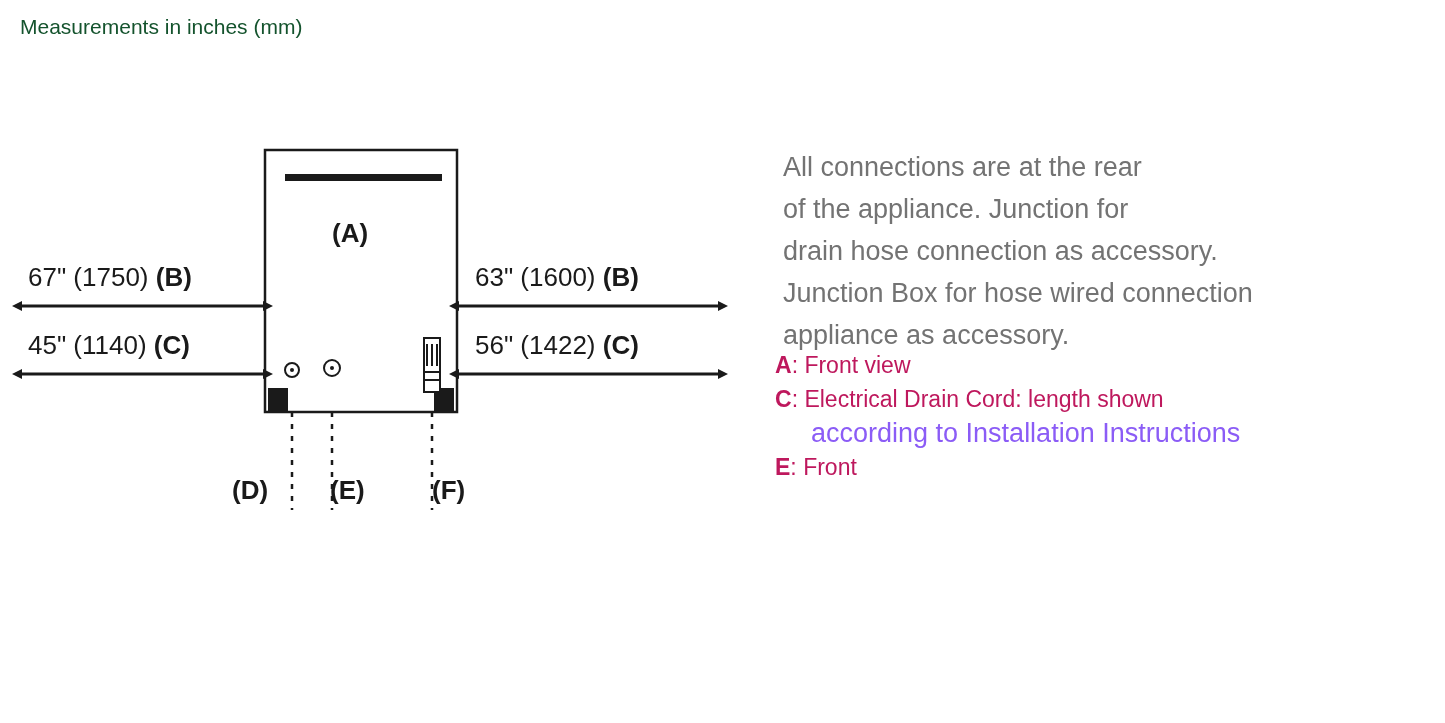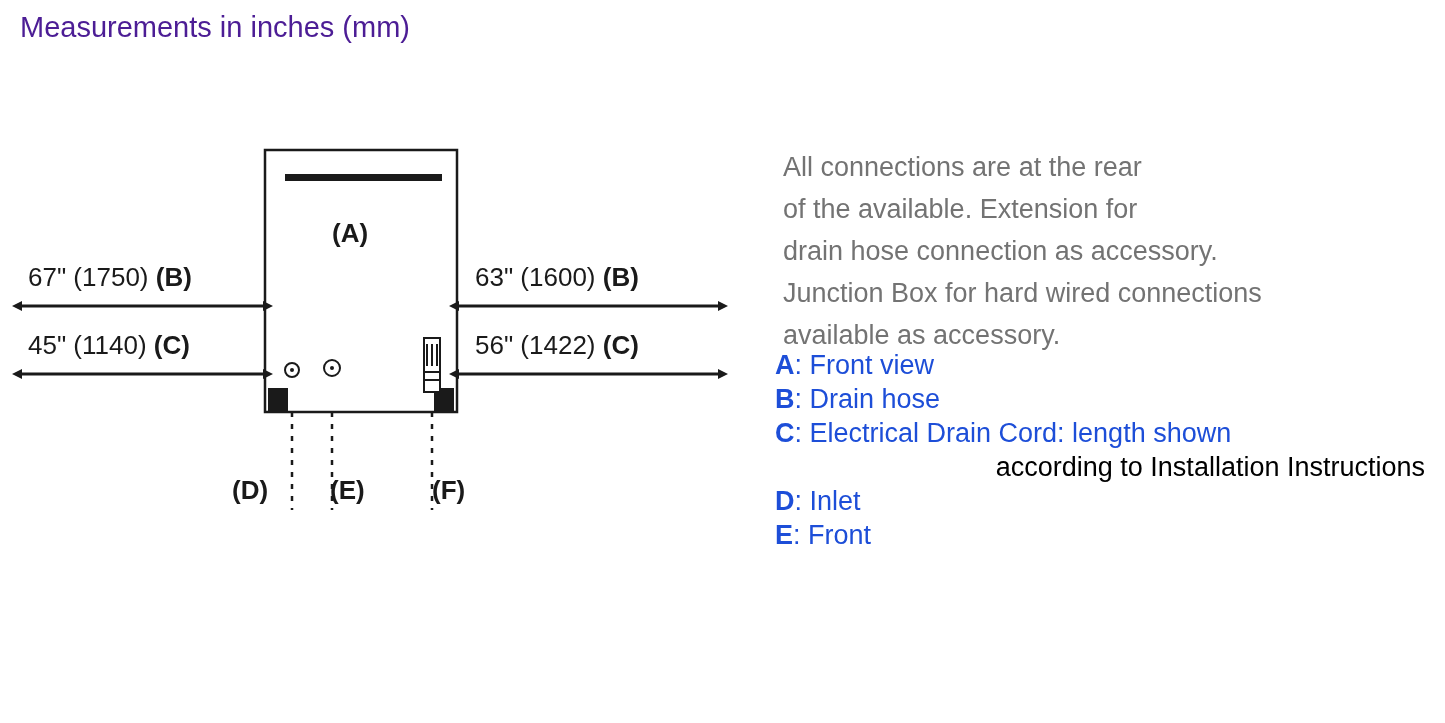--- a/index.html
+++ b/index.html
@@ -18,23 +18,23 @@
   .page {
     position: absolute;
     inset: 0;
   }
 
   
   .header-title {
     position: absolute;
     left: 20px;
     top: 10px;
-    font-size: 29px;
+    font-size: 21px;
     line-height: 34px;
-    color: #4c1d95;
+    color: #14532d;
     white-space: nowrap;
   }
 
   
   .diagram {
     position: absolute;
     left: 0;
     top: 120px;
     width: 740px;
     height: 420px;
@@ -77,33 +77,32 @@
     color: #737373;
   }
 
   .legend {
     position: absolute;
     left: 775px;
     top: 348px;
     width: 650px;
   }
   .legend-row {
-    font-size: 27px;
+    font-size: 23px;
     line-height: 34px;
-    color: #1d4ed8;
+    color: #be185d;
   }
   .legend-row .key {
     font-weight: bold;
   }
   .legend-cont {
     font-size: 27px;
     line-height: 34px;
     padding-left: 36px;
-    color: #000000;
-    text-align: right;
+    color: #8b5cf6;
   }
 </style>
 </head>
 <body>
 
 <div class="page">
 
   <div class="header-title">Measurements in inches (mm)</div>
 
   <div class="diagram">
@@ -163,33 +162,31 @@
 
     <div class="dim-label lbl-c-right"><span>56" (1422) </span><b>(C)</b></div>
 
     <div class="dim-label lbl-d">(D)</div>
     <div class="dim-label lbl-e">(E)</div>
     <div class="dim-label lbl-f">(F)</div>
   </div>
 
   <div class="notes">
     <p>All connections are at the rear</p>
-    <p>of the available. Extension for</p>
+    <p>of the appliance. Junction for</p>
     <p>drain hose connection as accessory.</p>
-    <p>Junction Box for hard wired connections</p>
-    <p>available as accessory.</p>
+    <p>Junction Box for hose wired connection</p>
+    <p>appliance as accessory.</p>
   </div>
 
   <div class="legend">
     <div class="legend-row"><span class="key">A</span><span>: </span><span>Front view</span></div>
 
-    <div class="legend-row"><span class="key">B</span><span>: </span><span>Drain hose</span></div>
 
     <div class="legend-row"><span class="key">C</span><span>: </span><span>Electrical Drain Cord: length shown</span></div>
     <div class="legend-cont">according to Installation Instructions</div>
 
-    <div class="legend-row"><span class="key">D</span><span>: </span><span>Inlet</span></div>
 
     <div class="legend-row"><span class="key">E</span><span>: </span><span>Front</span></div>
 
   </div>
 
 </div>
 
 </body></html>

